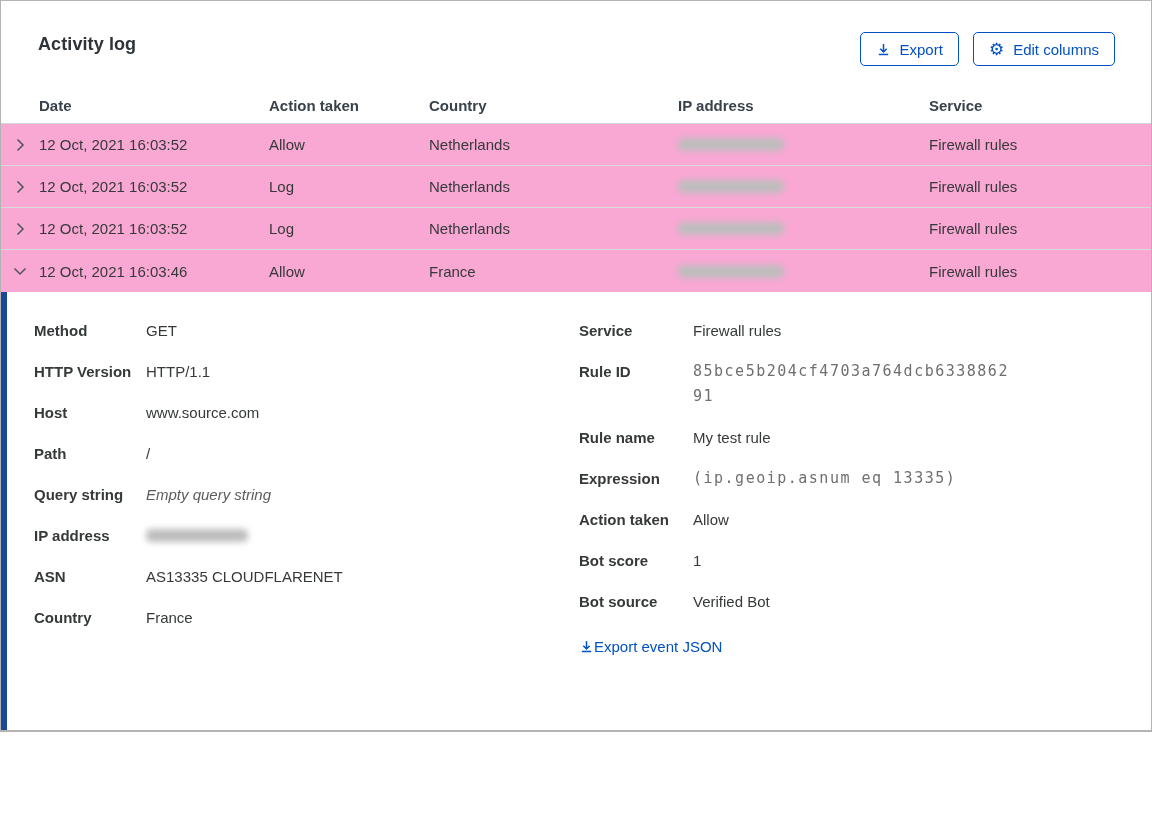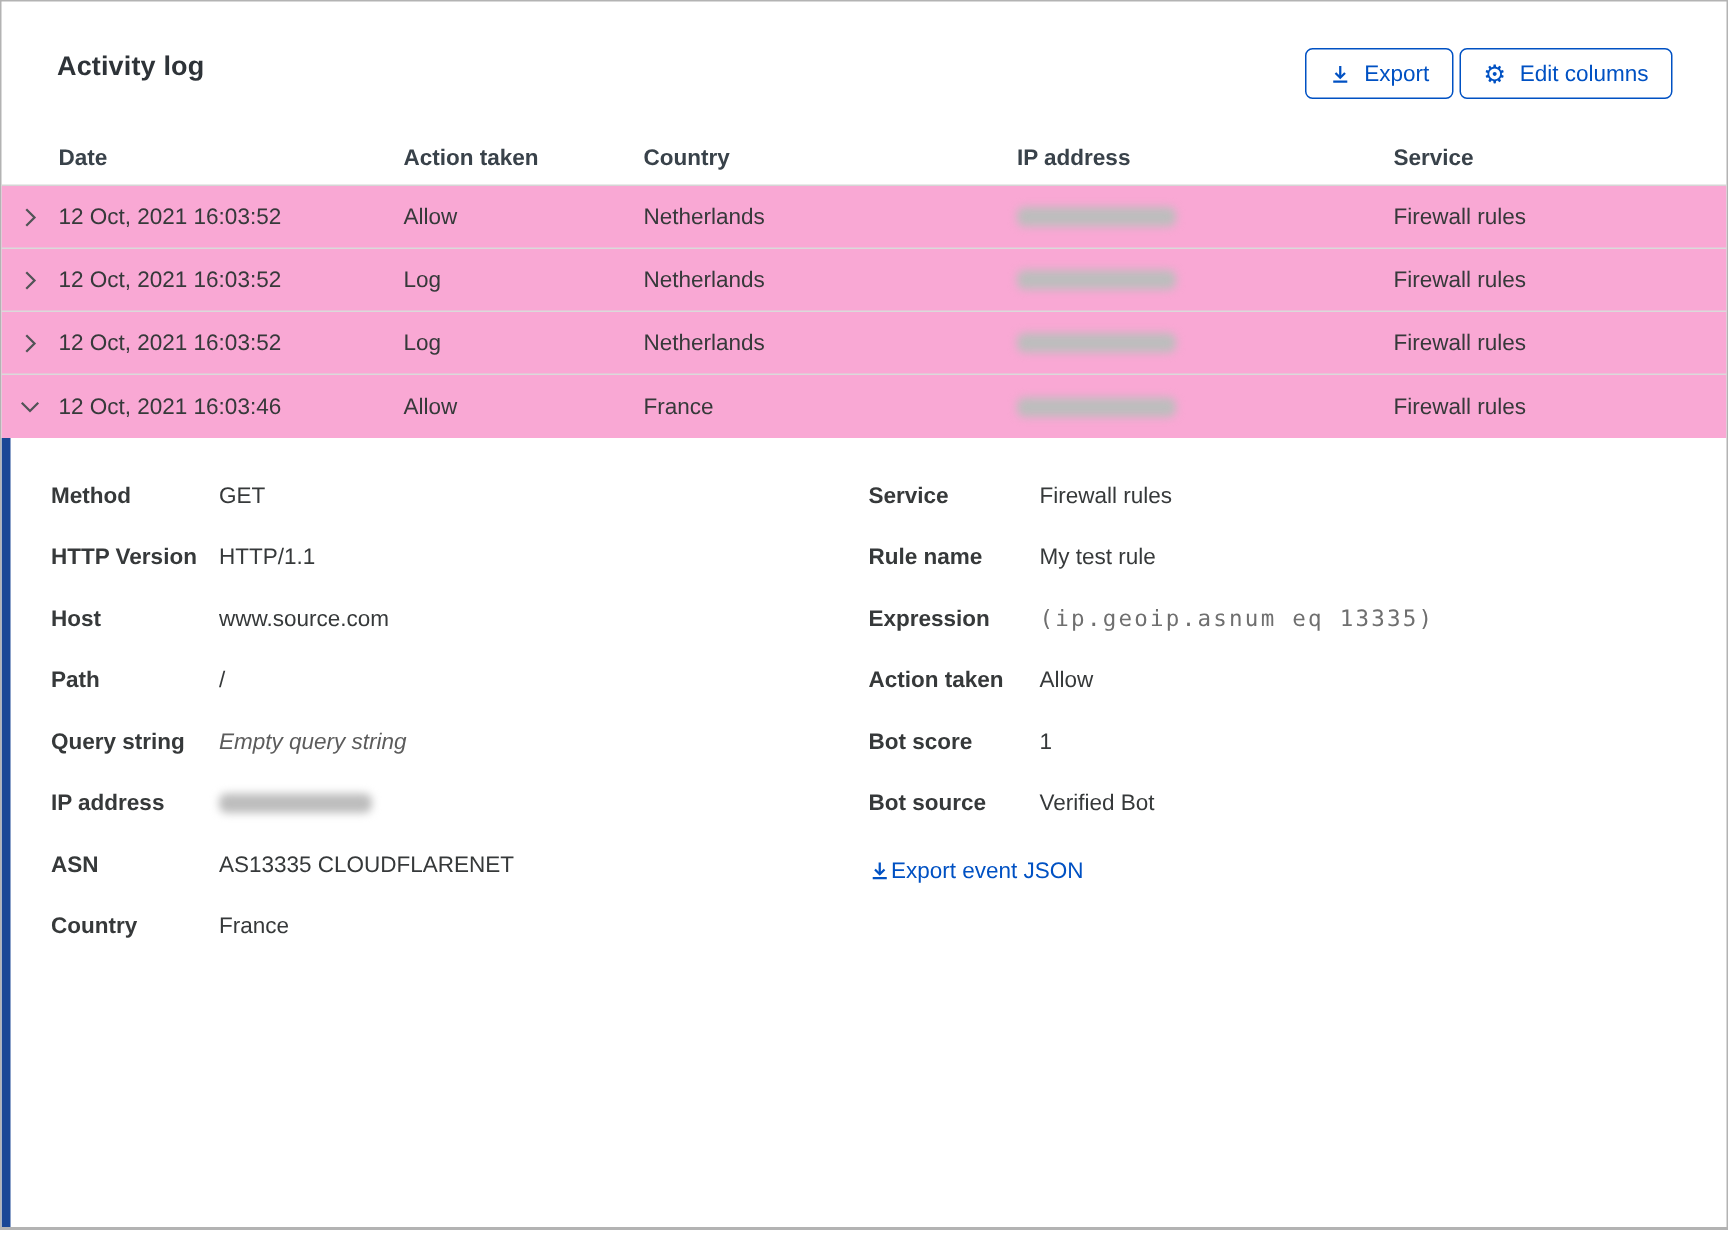--- a/index.html
+++ b/index.html
@@ -2,41 +2,41 @@
 <html><head>
 <meta charset="utf-8">
 <style>
   * { box-sizing: border-box; margin: 0; padding: 0; }
   html, body { background: #fff; }
   body { font-family: "Liberation Sans", sans-serif; }
 
   .page {
     position: relative;
     width: 1152px;
-    height: 820px;
+    height: 732px;
     background: #ffffff;
     border: 1px solid #b3b3b3;
     border-bottom-width: 2px;
     overflow: hidden;
   }
 
   
   .page-header { padding: 33px 37px 0 37px; }
   .page-title {
     font-size: 18px;
     font-weight: bold;
     color: #2e3338;
     letter-spacing: 0.1px;
   }
   .toolbar {
     position: absolute;
     top: 31px;
     right: 36px;
     display: flex;
-    gap: 4px;
+    gap: 14px;
     align-items: flex-end;
   }
   .btn {
     display: flex;
     align-items: center;
     gap: 9px;
     height: 34px;
     padding: 0 15px;
     background: #fff;
     border: 1px solid #0051c3;
@@ -269,20 +269,24 @@
           <div class="kv-value">France</div>
         </div>
       </div>
 
       <div class="detail-col right">
         <div class="kv">
           <div class="kv-label">Service</div>
           <div class="kv-value">Firewall rules</div>
         </div>
         <div class="kv">
+          <div class="kv-label">Rule ID</div>
+          <div class="kv-value mono wrap-mono">85bce5b204cf4703a764dcb633886291</div>
+        </div>
+        <div class="kv">
           <div class="kv-label">Rule name</div>
           <div class="kv-value">My test rule</div>
         </div>
         <div class="kv">
           <div class="kv-label">Expression</div>
           <div class="kv-value mono">(ip.geoip.asnum eq 13335)</div>
         </div>
         <div class="kv">
           <div class="kv-label">Action taken</div>
           <div class="kv-value">Allow</div>

